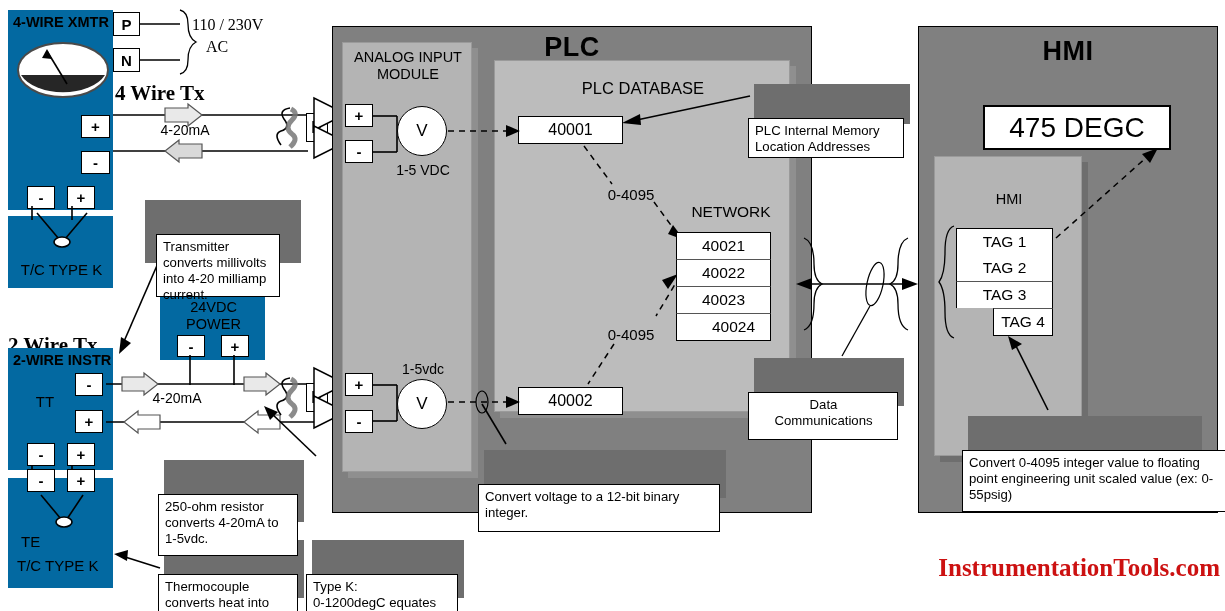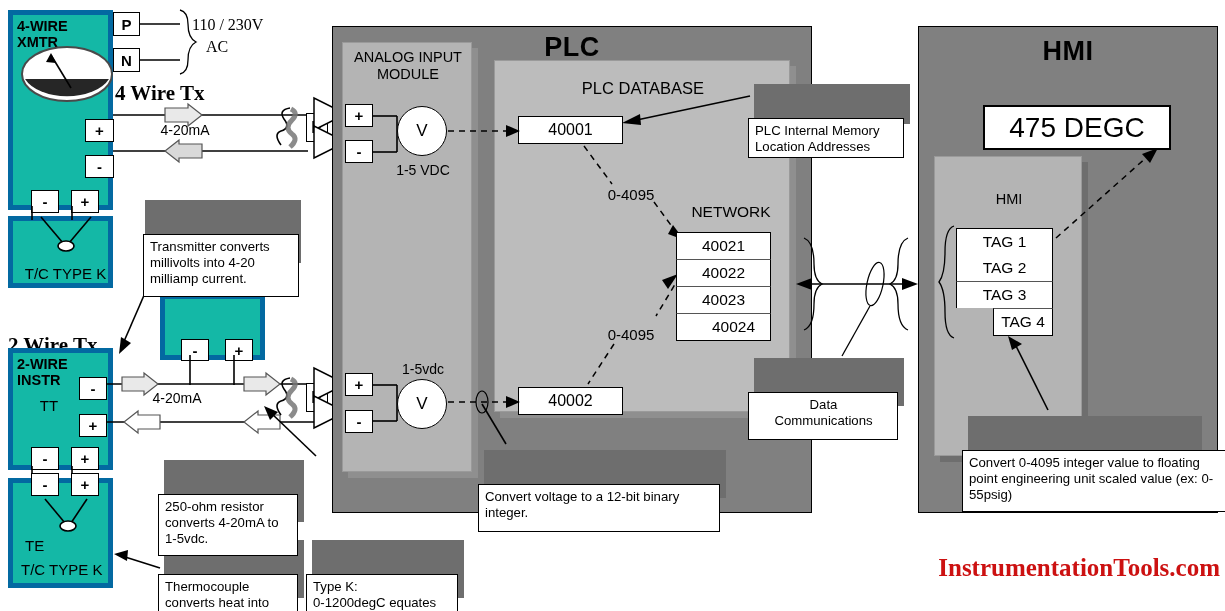--- a/index.html
+++ b/index.html
@@ -1,21 +1,21 @@
 <!DOCTYPE html>
 <html><head>
 <meta charset="utf-8">
 <style>
   html,body{margin:0;padding:0;background:#fff;}
   body{width:1225px;height:611px;position:relative;overflow:hidden;
        font-family:"Liberation Sans",sans-serif;color:#000;}
   .abs{position:absolute;box-sizing:border-box;}
 
   
-  .panel{background:#14b8a6;border:5px solid #0369a1;}
+  .panel{background:#0369a1;border:1px solid #0369a1;}
   .panel-dark{background:#808080;border:1px solid #000;}
   .panel-lite{background:#c0c0c0;border:1px solid #9a9a9a;}
 
   .term{background:#fff;border:1.6px solid #000;display:flex;
         align-items:center;justify-content:center;font-size:15px;
         font-weight:700;line-height:1;}
 
   .wbox{background:#fff;border:1.5px solid #000;display:flex;
         align-items:center;justify-content:center;font-size:15px;}
 
@@ -86,21 +86,21 @@
   <path d="M14 4 q-12 2 -6 11 q7 9 -3 12 q-8 3 0 14" stroke="#000" stroke-width="1.6" fill="none"></path>
   <path d="M15 5 q8 4 1 11 q-8 8 0 14 q7 5 -2 13" stroke="#777" stroke-width="5" fill="none" opacity=".85"></path>
 </svg>
 <div class="abs term" style="left:306px;top:113px;width:22px;height:29px;font-size:16px;">R</div>
 <svg class="abs" style="left:302px;top:96px;" width="46" height="64" viewBox="0 0 46 64">
   <polygon points="12,2 12,34 44,18" fill="#fff" stroke="#000" stroke-width="1.5"></polygon>
   <polygon points="12,62 12,30 44,46" fill="#fff" stroke="#000" stroke-width="1.5"></polygon>
 </svg>
 
 <div class="abs note-sh" style="left:145px;top:200px;width:156px;height:63px;"></div>
-<div class="abs note" style="left:143px;top:194px;width:156px;height:63px;">Transmitter converts millivolts into 4-20 milliamp current.</div>
+<div class="abs note" style="left:156px;top:194px;width:124px;height:63px;">Transmitter converts millivolts into 4-20 milliamp current.</div>
 <svg class="abs" style="left:110px;top:250px;" width="60" height="105" viewBox="0 0 60 105">
   <line x1="52" y1="4" x2="12" y2="96" class="dl"></line>
   <polygon points="9,104 11,87 21,93" fill="#000"></polygon>
 </svg>
 
 <div class="abs panel" style="left:8px;top:216px;width:105px;height:72px;">
   <svg class="abs" style="left:22px;top:-4px;" width="62" height="42" viewBox="0 0 62 42">
     <line x1="6" y1="0" x2="28" y2="26" class="dl"></line>
     <line x1="56" y1="0" x2="34" y2="26" class="dl"></line>
     <ellipse cx="31" cy="29" rx="8" ry="5" fill="#fff" stroke="#000" stroke-width="1.6"></ellipse>
@@ -108,20 +108,24 @@
   <div class="abs lbl" style="left:0;top:44px;width:105px;font-size:15px;">T/C TYPE K</div>
 </div>
 <svg class="abs" style="left:8px;top:206px;" width="105" height="16" viewBox="0 0 105 16">
   <line x1="24" y1="0" x2="24" y2="14" class="dl"></line>
   <line x1="64" y1="0" x2="64" y2="14" class="dl"></line>
 </svg>
 
 <div class="abs serif-b" style="left:8px;top:316px;font-size:21px;margin-top:17px;">2 Wire Tx</div>
 
 <div class="abs panel" style="left:160px;top:294px;width:105px;height:66px;">
+  <div class="abs lbl" style="left:0;top:4px;width:105px;font-size:14.5px;line-height:1.2;">
+    <div>24VDC</div>
+    <div>POWER</div>
+  </div>
   <div class="abs term" style="left:16px;top:40px;width:28px;height:22px;">-</div>
   <div class="abs term" style="left:60px;top:40px;width:28px;height:22px;">+</div>
 </div>
 
 <div class="abs panel" style="left:8px;top:348px;width:105px;height:122px;">
   <div class="abs" style="left:4px;top:3px;font-size:14.5px;font-weight:700;">2-WIRE INSTR</div>
   <div class="abs lbl" style="left:0;top:44px;width:72px;font-size:15px;">TT</div>
   <div class="abs term" style="left:66px;top:24px;width:28px;height:23px;">-</div>
   <div class="abs term" style="left:66px;top:61px;width:28px;height:23px;">+</div>
   <div class="abs term" style="left:18px;top:94px;width:28px;height:23px;">-</div>

